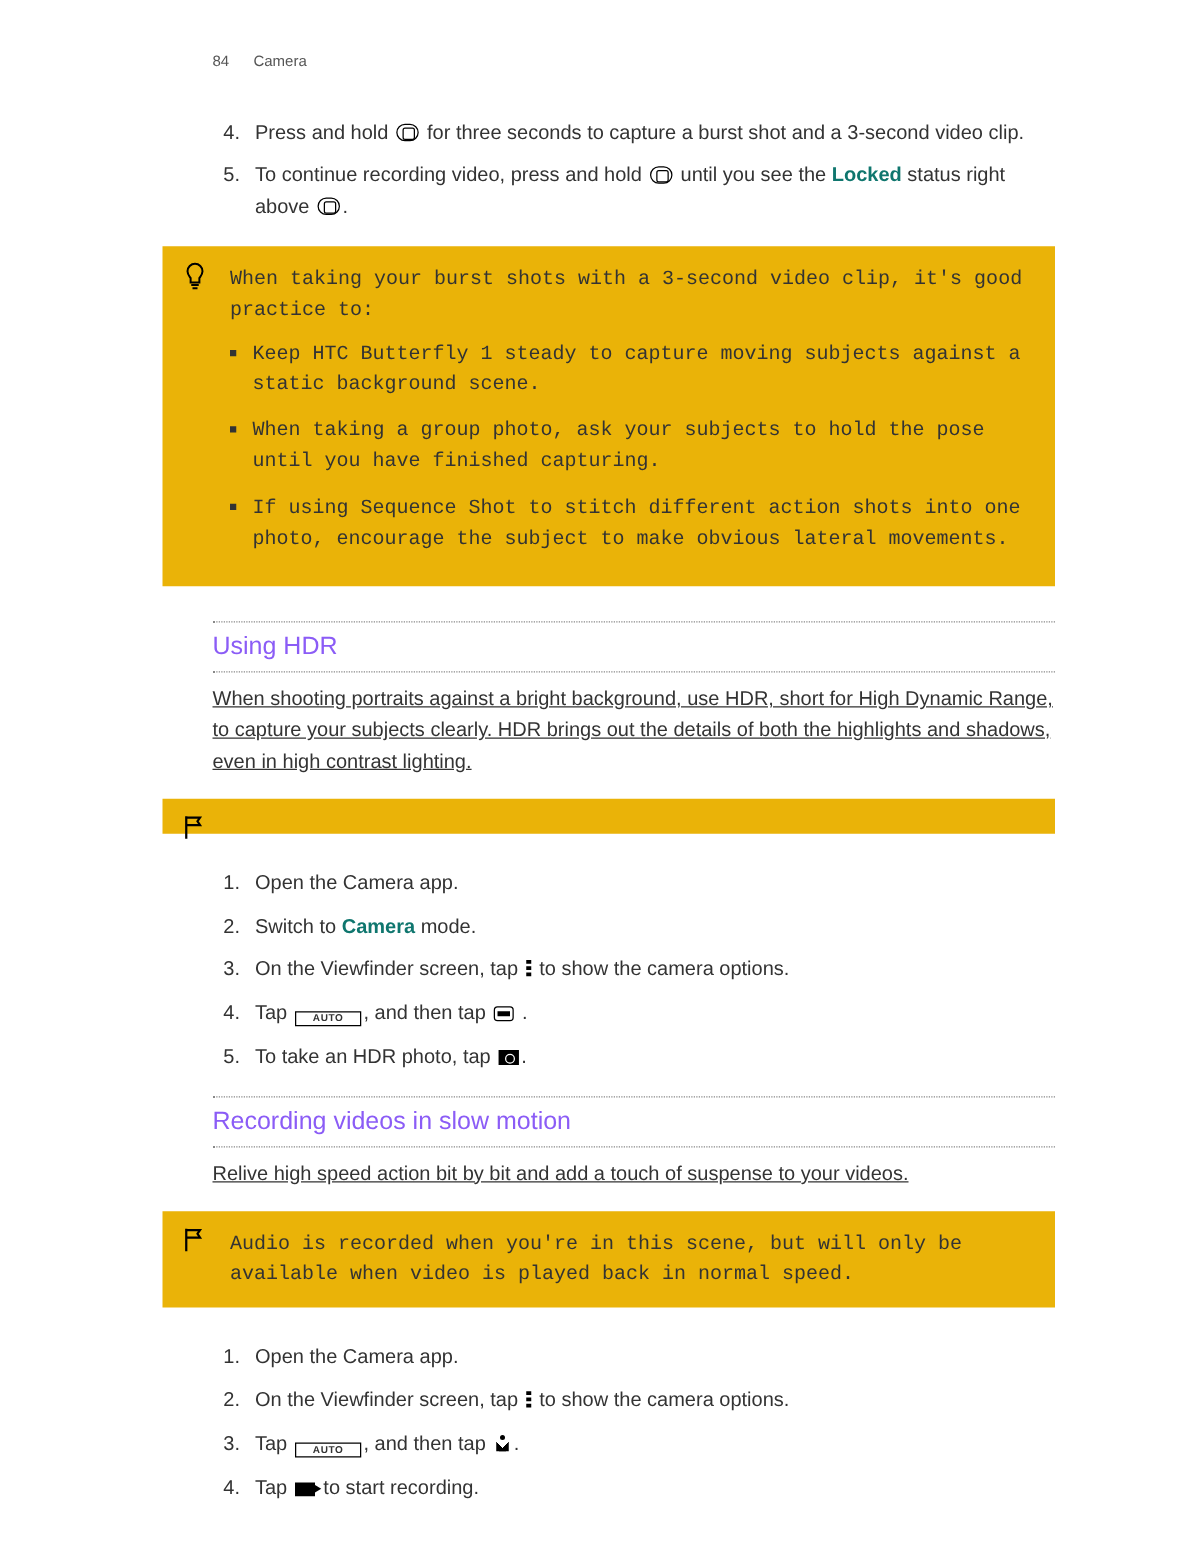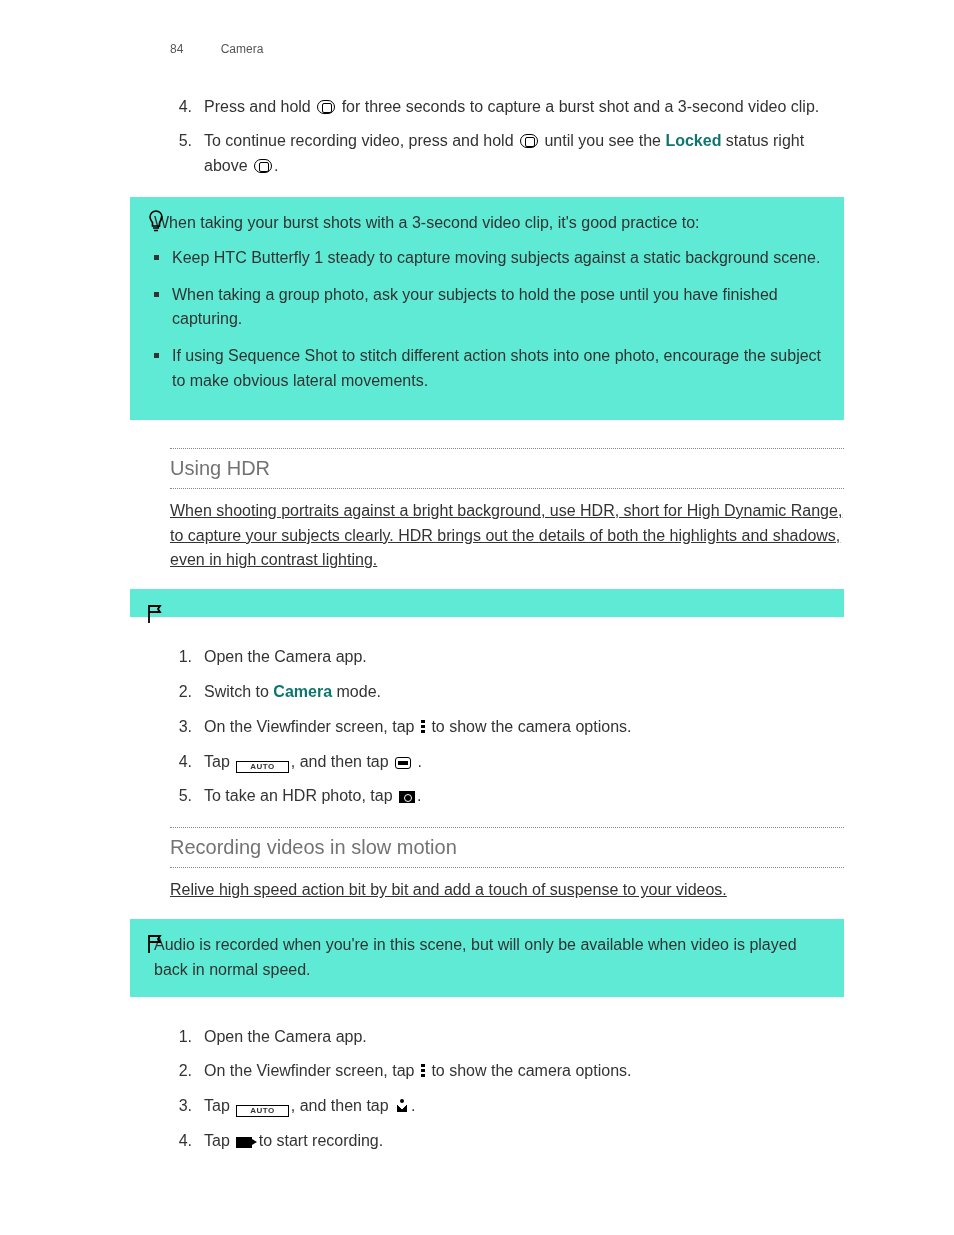--- a/index.html
+++ b/index.html
@@ -11,44 +11,45 @@
     background: #fff;
     width: 954px;
     padding: 40px 110px 60px 130px;
   }
   .page-header {
     font-size: 12px;
     color: #555;
     margin-bottom: 36px;
     margin-left: 40px;
   }
-  .page-header .pnum { margin-right: 34px; text-align: center; }
+  .page-header .pnum { margin-right: 16px; text-align: center; }
 
   ol.main-list {
     list-style: none;
     margin-left: 40px;
     margin-bottom: 18px;
   }
   ol.main-list > li {
     display: flex;
     margin-bottom: 10px;
   }
   ol.main-list > li .num {
     width: 34px;
     flex-shrink: 0;
     text-align: right;
     padding-right: 12px;
   }
   ol.main-list > li .body { flex: 1; }
 
   .callout {
-    background: #5eead4;
-    padding: 14px 18px 14px 24px;
+    background: #eab308;
+    padding: 14px 18px 14px 54px;
     position: relative;
     margin: 10px 0 28px 0;
+    font-family: Liberation Mono, monospace;
   }
   .callout .co-icon {
     position: absolute;
     left: 16px;
     top: 12px;
     font-size: 22px;
     color: #333;
   }
   .callout ul {
     list-style: none;
@@ -64,21 +65,21 @@
     position: absolute;
     left: 0;
     top: 9px;
     width: 5px;
     height: 5px;
     background: #333;
   }
   .callout p { margin-bottom: 0; }
 
   h2.section {
-    color: #737373;
+    color: #8b5cf6;
     font-weight: 400;
     font-size: 20px;
     border-top: 1px dotted #888;
     border-bottom: 1px dotted #888;
     padding: 4px 0;
     margin: 14px 0 10px 40px;
   }
   p.intro {
     margin: 0 0 16px 40px;
     text-decoration: underline;

